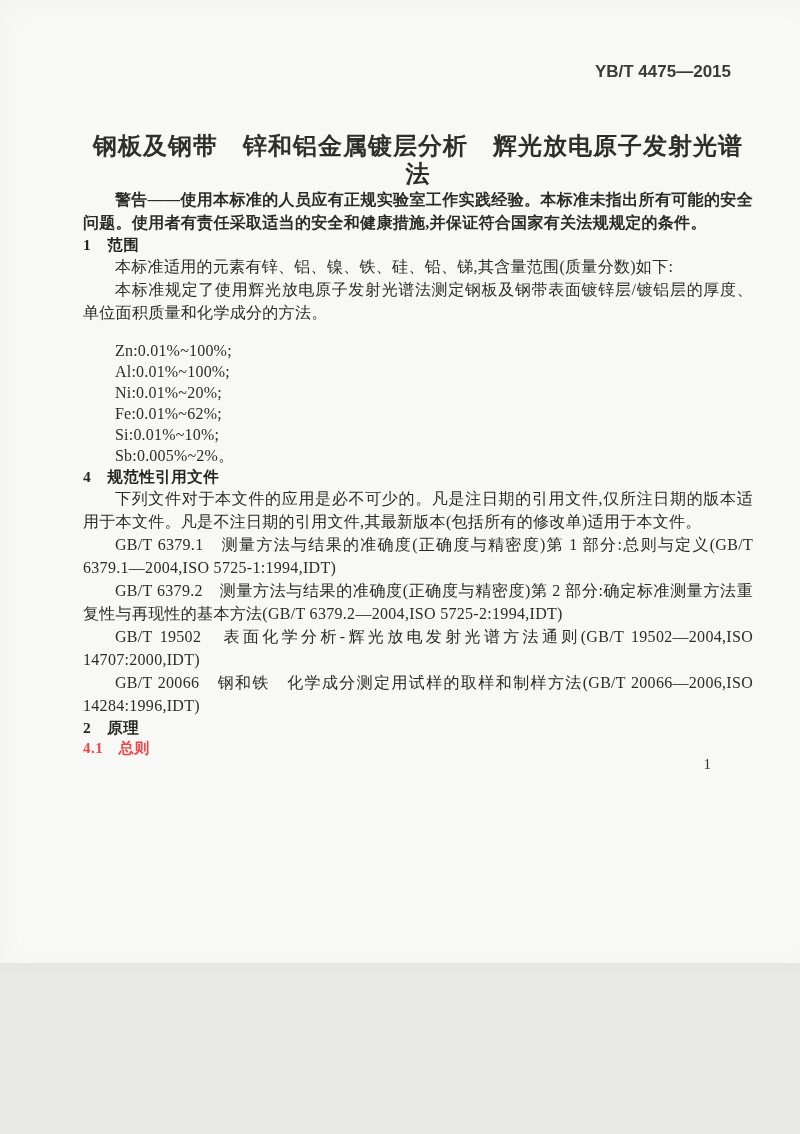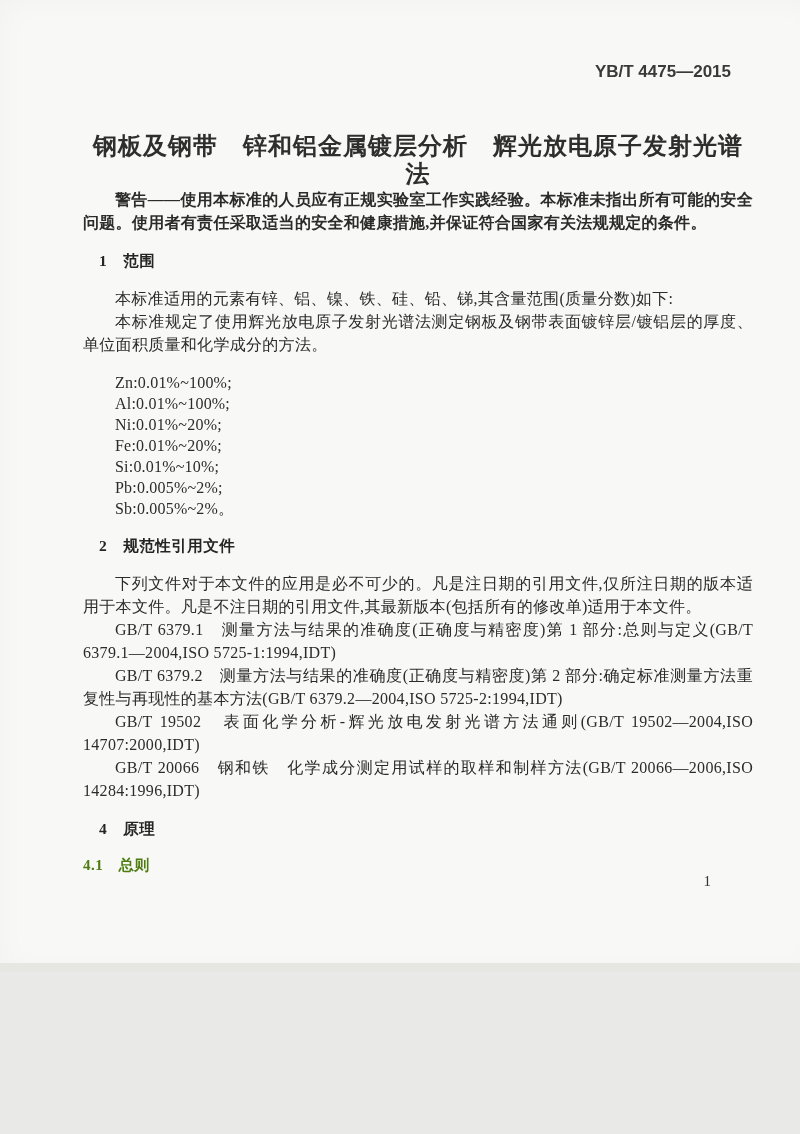--- a/index.html
+++ b/index.html
@@ -61,34 +61,34 @@
     line-height: 23px;
     text-align: justify;
     letter-spacing: 0.3px;
   }
   p.indent { text-indent: 2em; }
   .warning {
     margin-top: 40px;
     font-weight: bold;
   }
   h2.sec-heading {
-    margin: 16px;
+    margin: 0;
     font-size: 15.5px;
     font-weight: bold;
     line-height: 21px;
     letter-spacing: 0.5px;
     color: #252525;
   }
   h3.sub-heading {
     margin: 0;
     font-size: 15px;
     font-weight: bold;
     line-height: 20px;
     letter-spacing: 0.5px;
-    color: #4d7c0f;
+    color: #ef4444;
   }
   .mt-sec   { margin-top: 12px; }
   .mt-par   { margin-top: 12px; }
   .el-list  { margin-top: 16px; }
   .el-list p.body { line-height: 21px; text-indent: 2em; letter-spacing: 0.2px; }
   .h-ref    { margin-top: 10px; }
   .p-ref-intro { margin-top: 10px; }
   .h-principle { margin-top: 8px; }
   .p-principle { margin-top: 8px; }
   .h-apparatus { margin-top: 8px; }
@@ -139,36 +139,35 @@
     <h2 class="sec-heading mt-sec">1　范围</h2>
 
     <p class="body indent">本标准适用的元素有锌、铝、镍、铁、硅、铅、锑,其含量范围(质量分数)如下:</p>
 
     <p class="body indent mt-par">本标准规定了使用辉光放电原子发射光谱法测定钢板及钢带表面镀锌层/镀铝层的厚度、单位面积质量和化学成分的方法。</p>
 
     <div class="el-list">
       <p class="body">Zn:0.01%~100%;</p>
       <p class="body">Al:0.01%~100%;</p>
       <p class="body">Ni:0.01%~20%;</p>
-      <p class="body">Fe:0.01%~20%;</p>
+      <p class="body">Fe:0.01%~62%;</p>
       <p class="body">Si:0.01%~10%;</p>
-      <p class="body">Pb:0.005%~2%;</p>
       <p class="body">Sb:0.005%~2%。</p>
     </div>
 
-    <h2 class="sec-heading h-ref">2　规范性引用文件</h2>
+    <h2 class="sec-heading h-ref">4　规范性引用文件</h2>
 
     <p class="body indent p-ref-intro">下列文件对于本文件的应用是必不可少的。凡是注日期的引用文件,仅所注日期的版本适用于本文件。凡是不注日期的引用文件,其最新版本(包括所有的修改单)适用于本文件。</p>
 
     <p class="body indent">GB/T 6379.1　测量方法与结果的准确度(正确度与精密度)第 1 部分:总则与定义(GB/T 6379.1—2004,ISO 5725-1:1994,IDT)</p>
     <p class="body indent">GB/T 6379.2　测量方法与结果的准确度(正确度与精密度)第 2 部分:确定标准测量方法重复性与再现性的基本方法(GB/T 6379.2—2004,ISO 5725-2:1994,IDT)</p>
     <p class="body indent">GB/T 19502　表面化学分析-辉光放电发射光谱方法通则(GB/T 19502—2004,ISO 14707:2000,IDT)</p>
     <p class="body indent">GB/T 20066　钢和铁　化学成分测定用试样的取样和制样方法(GB/T 20066—2006,ISO 14284:1996,IDT)</p>
 
-    <h2 class="sec-heading h-principle">4　原理</h2>
+    <h2 class="sec-heading h-principle">2　原理</h2>
 
 
 
     <h3 class="sub-heading h-general">4.1　总则</h3>
 
 
     <div class="page-number">1</div>
 
   </div>
 

